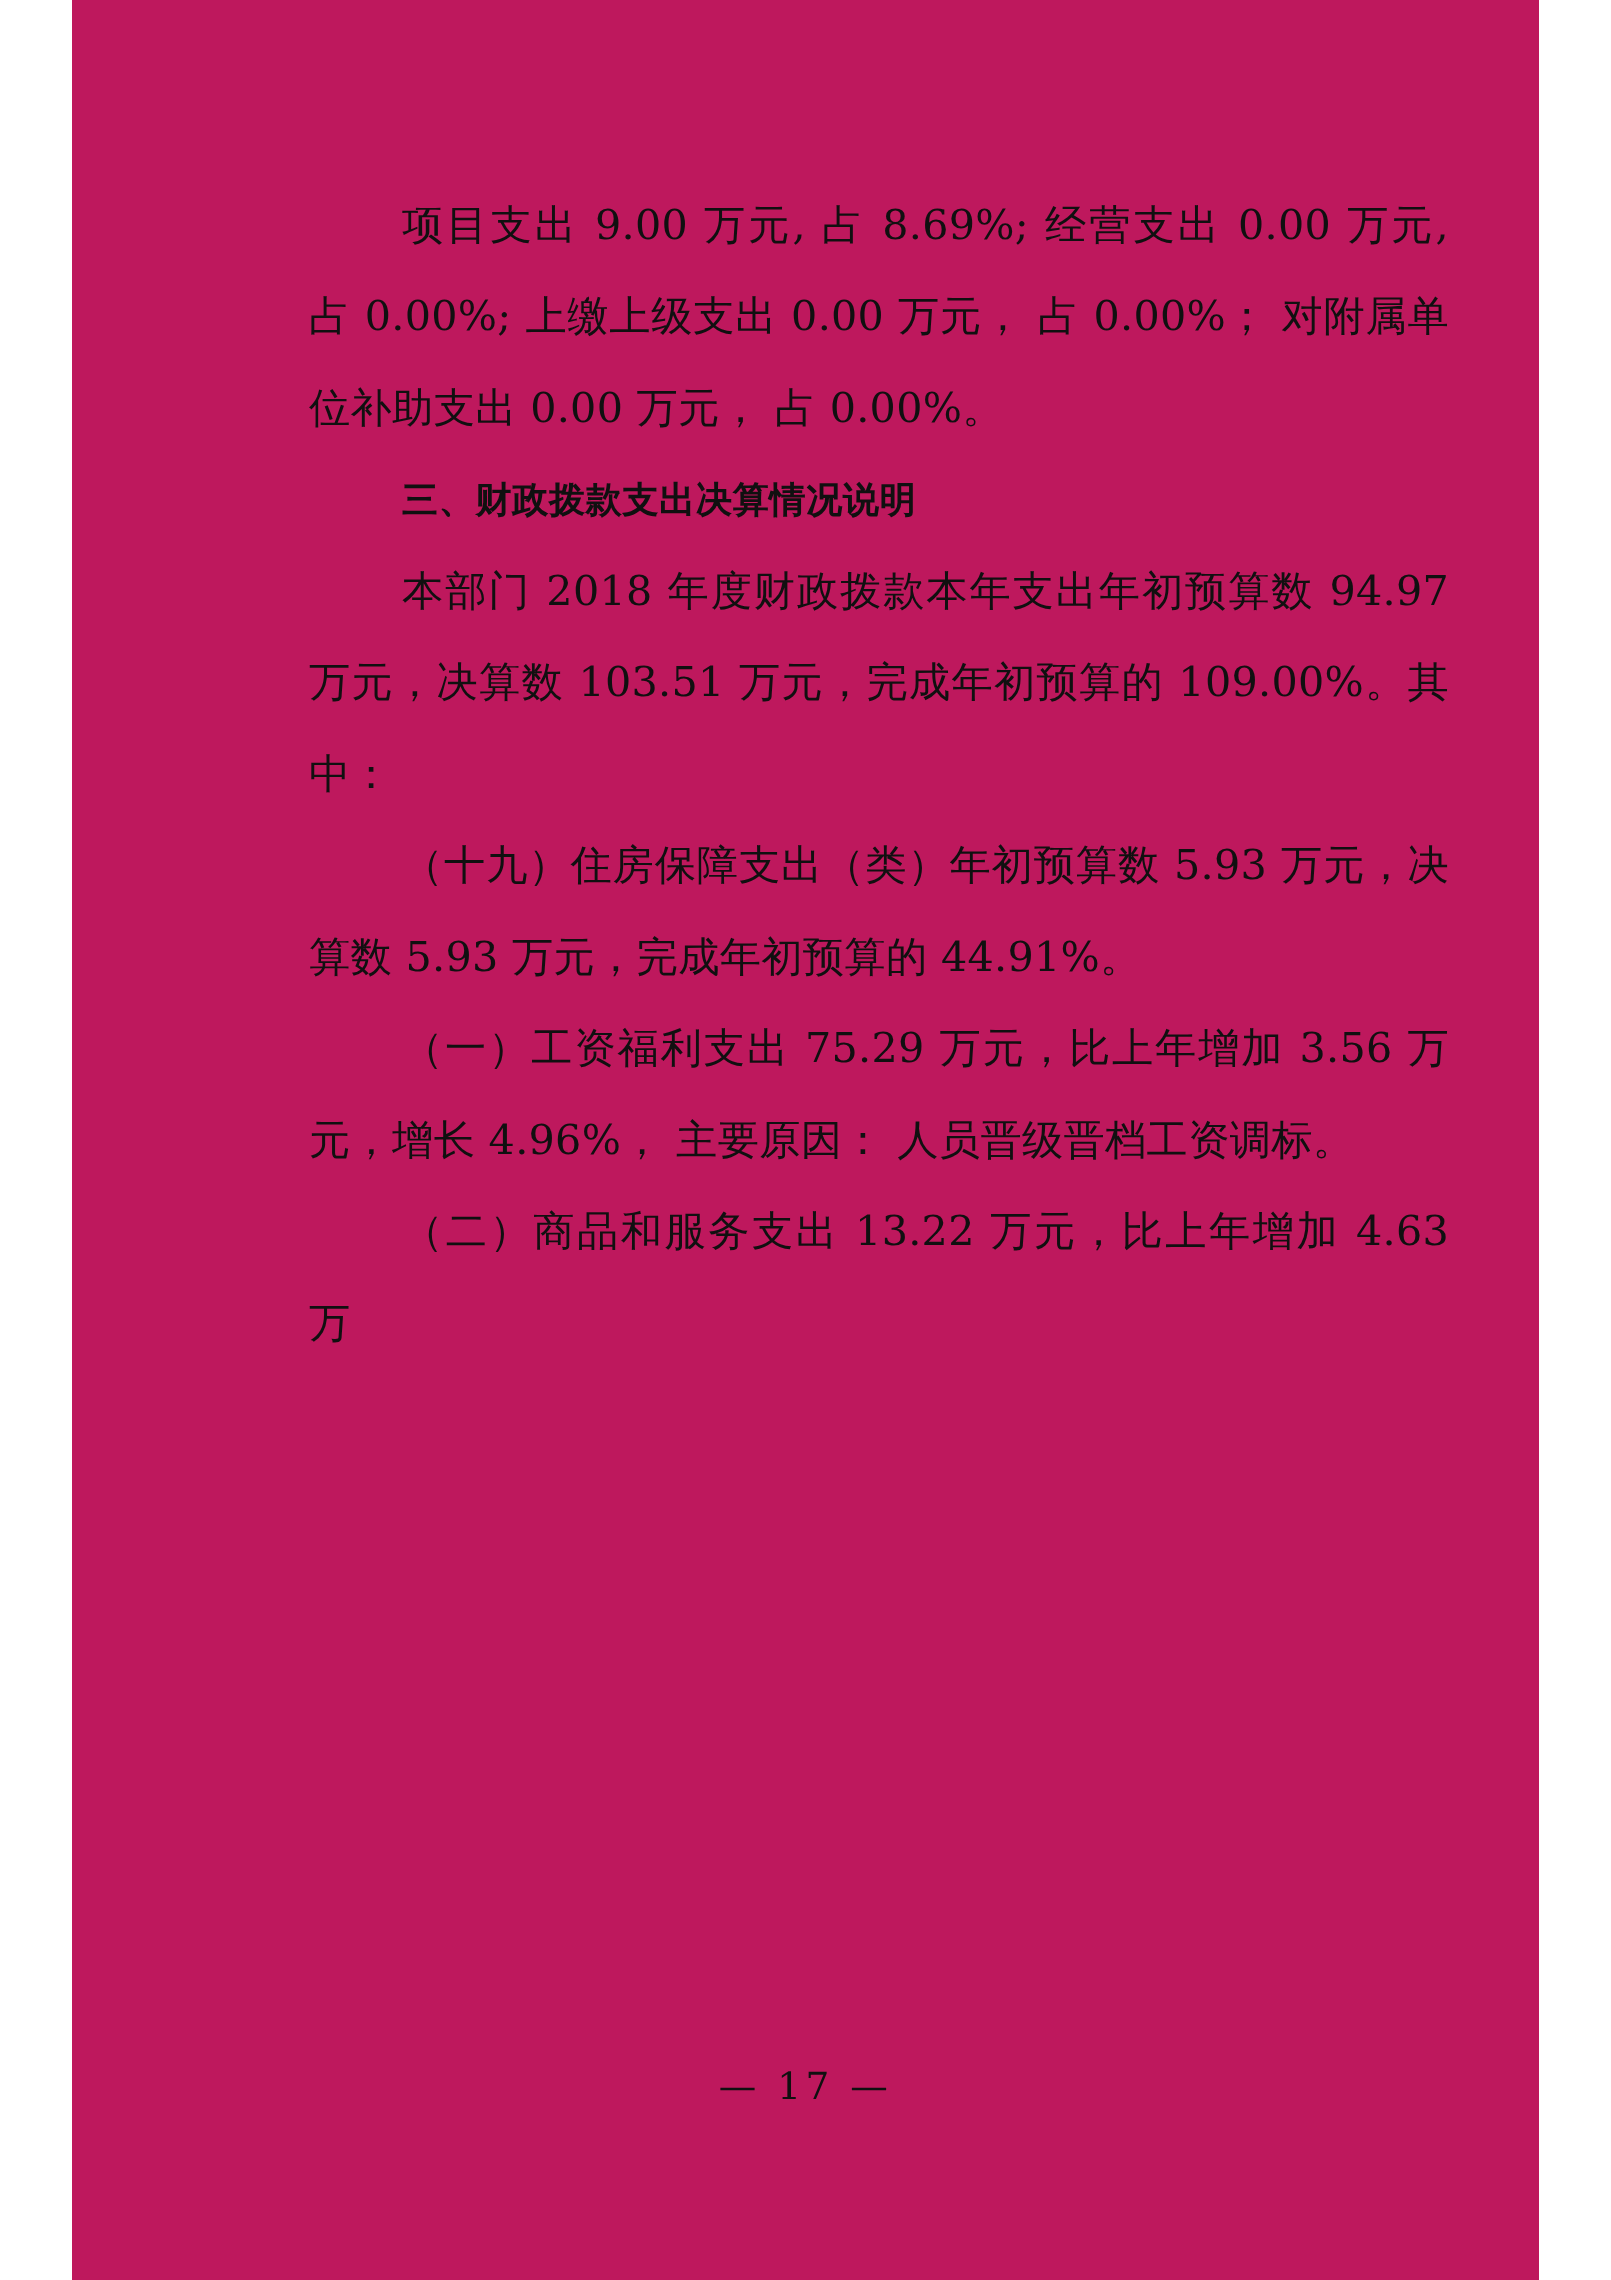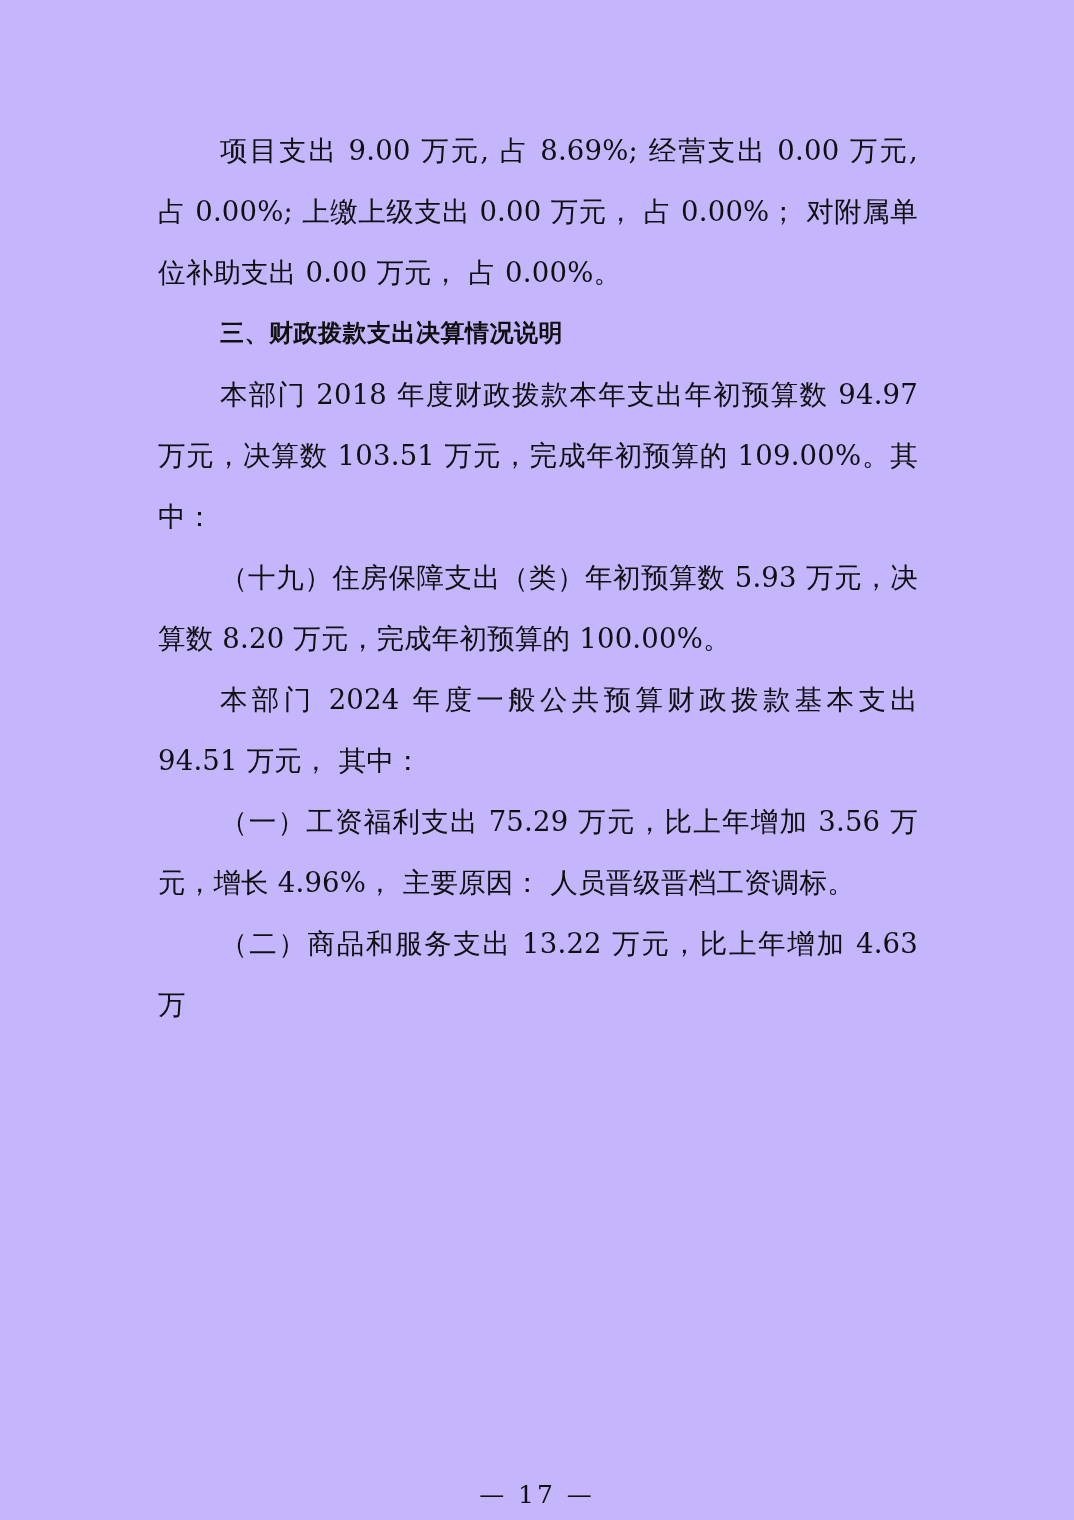--- a/index.html
+++ b/index.html
@@ -2,23 +2,23 @@
 <html><head>
 <meta charset="utf-8">
 <style>
   html, body {
     margin: 0;
     padding: 0;
     background: #ffffff;
   }
   .page {
     position: relative;
-    width: 1074px;
+    width: 978px;
     height: 1520px;
-    background: #c4b5fd;
+    background: #be185d;
     margin: 0 auto;
     box-sizing: border-box;
     font-family: "DejaVu Serif", "Liberation Serif", serif;
     color: #101010;
     overflow: hidden;
   }
   .content {
     position: absolute;
     left: 158px;
     top: 120px;
@@ -43,21 +43,21 @@
     line-height: 61px;
     font-weight: bold;
     text-indent: 62px;
     font-family: "DejaVu Sans", "Liberation Sans", sans-serif;
     letter-spacing: 0.5px;
   }
   .footer {
     position: absolute;
     left: 0;
     right: 0;
-    top: 1480px;
+    top: 1376px;
     text-align: center;
     font-size: 25px;
     font-family: "DejaVu Serif", "Liberation Serif", serif;
     color: #101010;
     letter-spacing: 3px;
   }
 </style>
 </head>
 <body>
 
@@ -66,24 +66,23 @@
 
     <p class="body-text indent">项目支出 9.00 万元, 占 8.69%; 经营支出 0.00 万元, 占 0.00%; 上缴上级支出 0.00 万元， 占 0.00%； 对附属单位补助支出 0.00 万元， 占 0.00%。</p>
 
     <p class="heading">三、财政拨款支出决算情况说明</p>
 
     <p class="body-text indent">本部门 2018 年度财政拨款本年支出年初预算数 94.97 万元，决算数 103.51 万元，完成年初预算的 109.00%。其中：</p>
 
 
 
 
-    <p class="body-text indent">（十九）住房保障支出（类）年初预算数 5.93 万元，决算数 8.20 万元，完成年初预算的 100.00%。</p>
+    <p class="body-text indent">（十九）住房保障支出（类）年初预算数 5.93 万元，决算数 5.93 万元，完成年初预算的 44.91%。</p>
 
 
-    <p class="body-text indent">本部门 2024 年度一般公共预算财政拨款基本支出 94.51 万元， 其中：</p>
 
     <p class="body-text indent">（一）工资福利支出 75.29 万元，比上年增加 3.56 万元，增长 4.96%， 主要原因： 人员晋级晋档工资调标。</p>
 
     <p class="body-text indent">（二）商品和服务支出 13.22 万元，比上年增加 4.63 万</p>
 
   </div>
 
   <div class="footer">— 17 —</div>
 </div>
 

